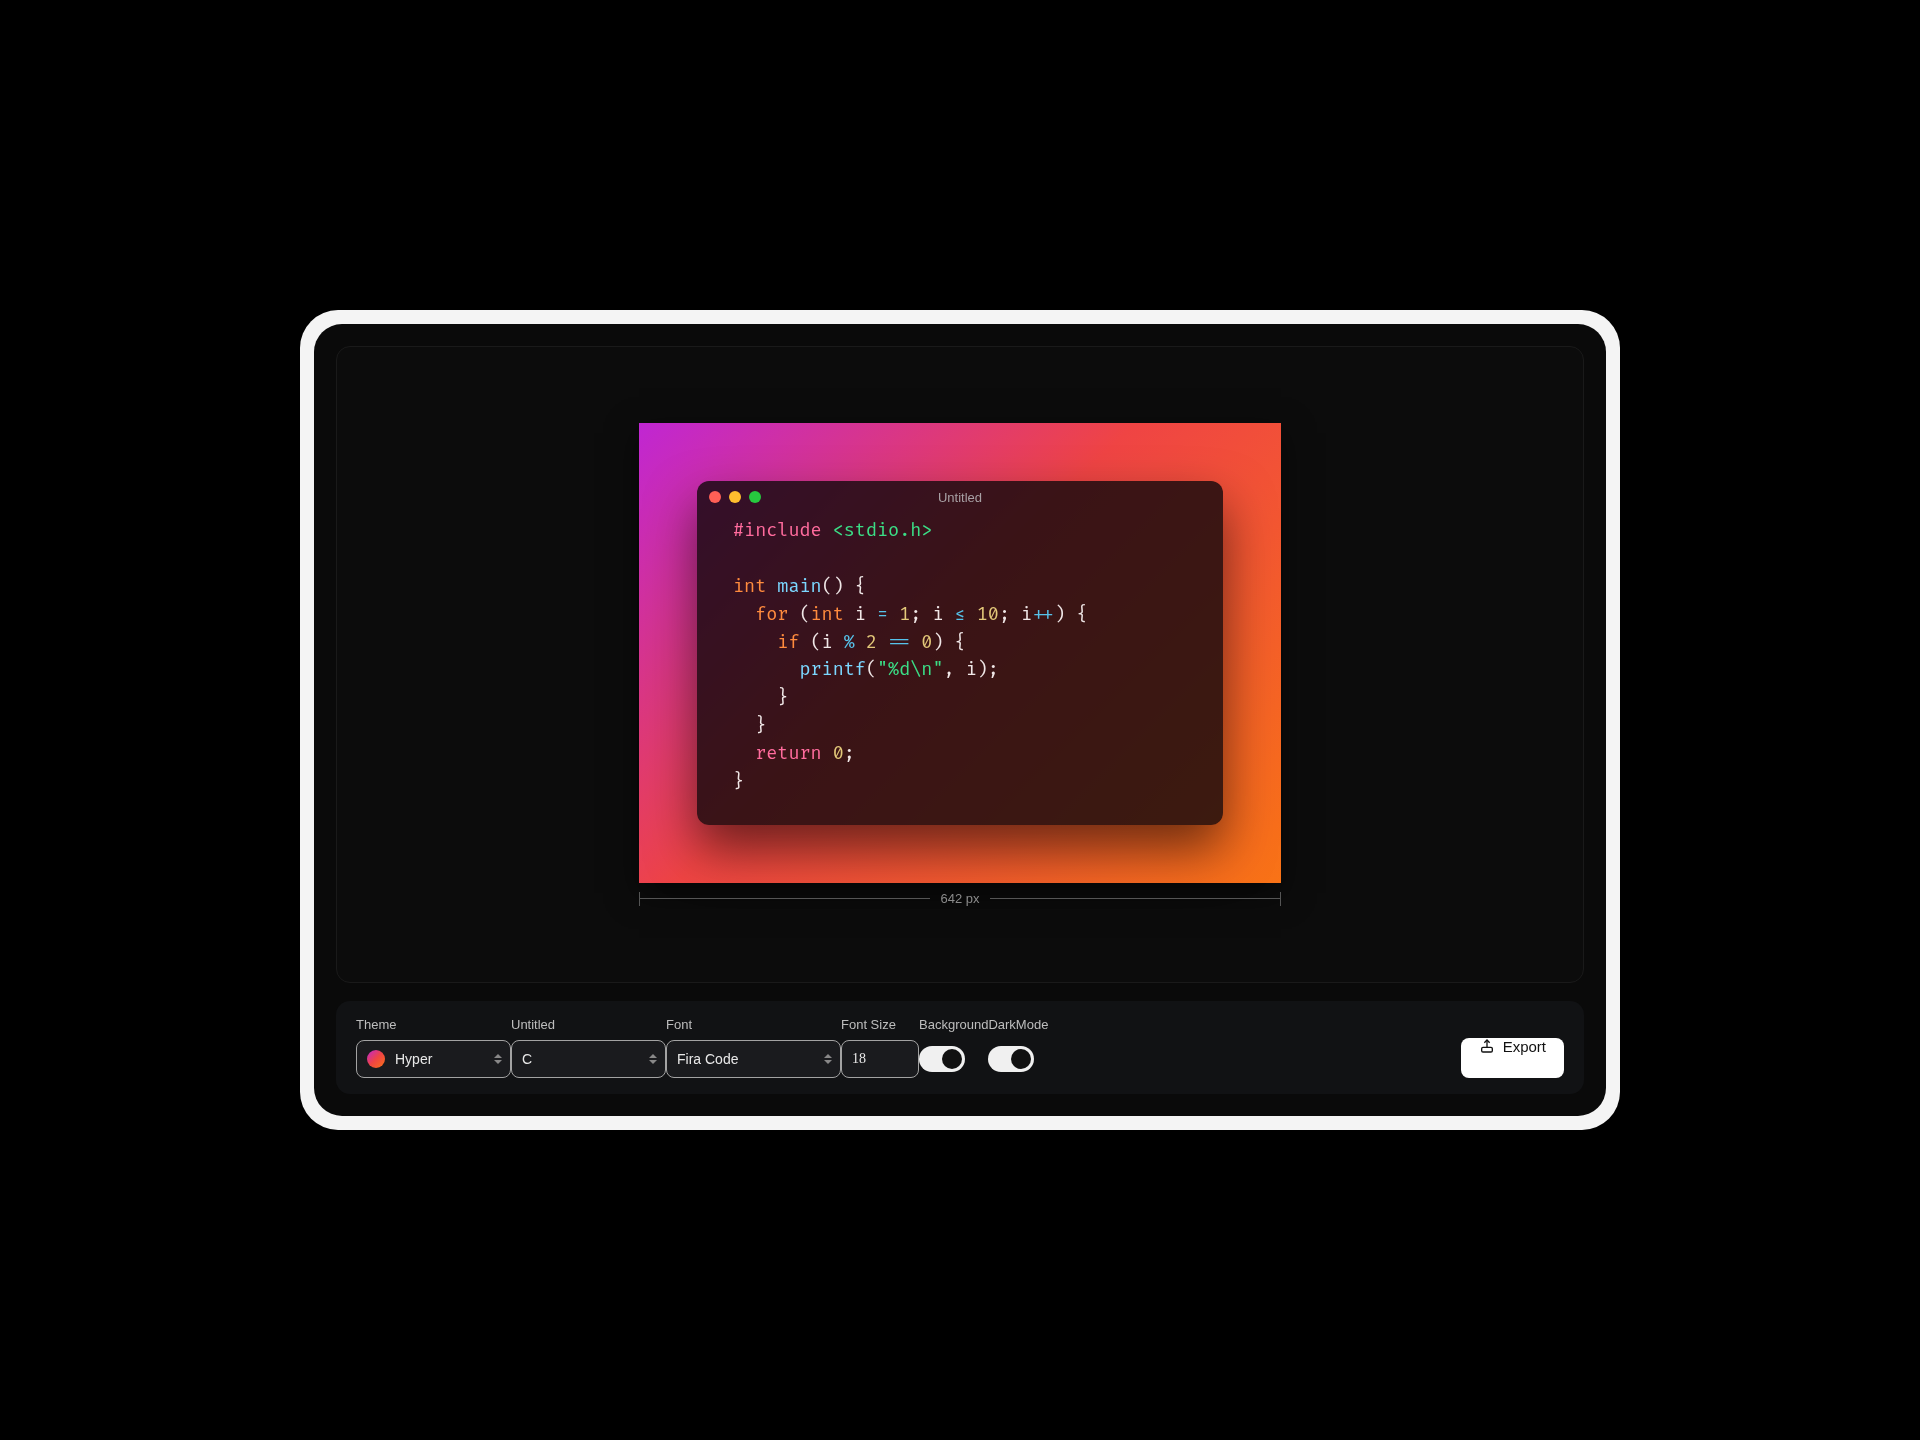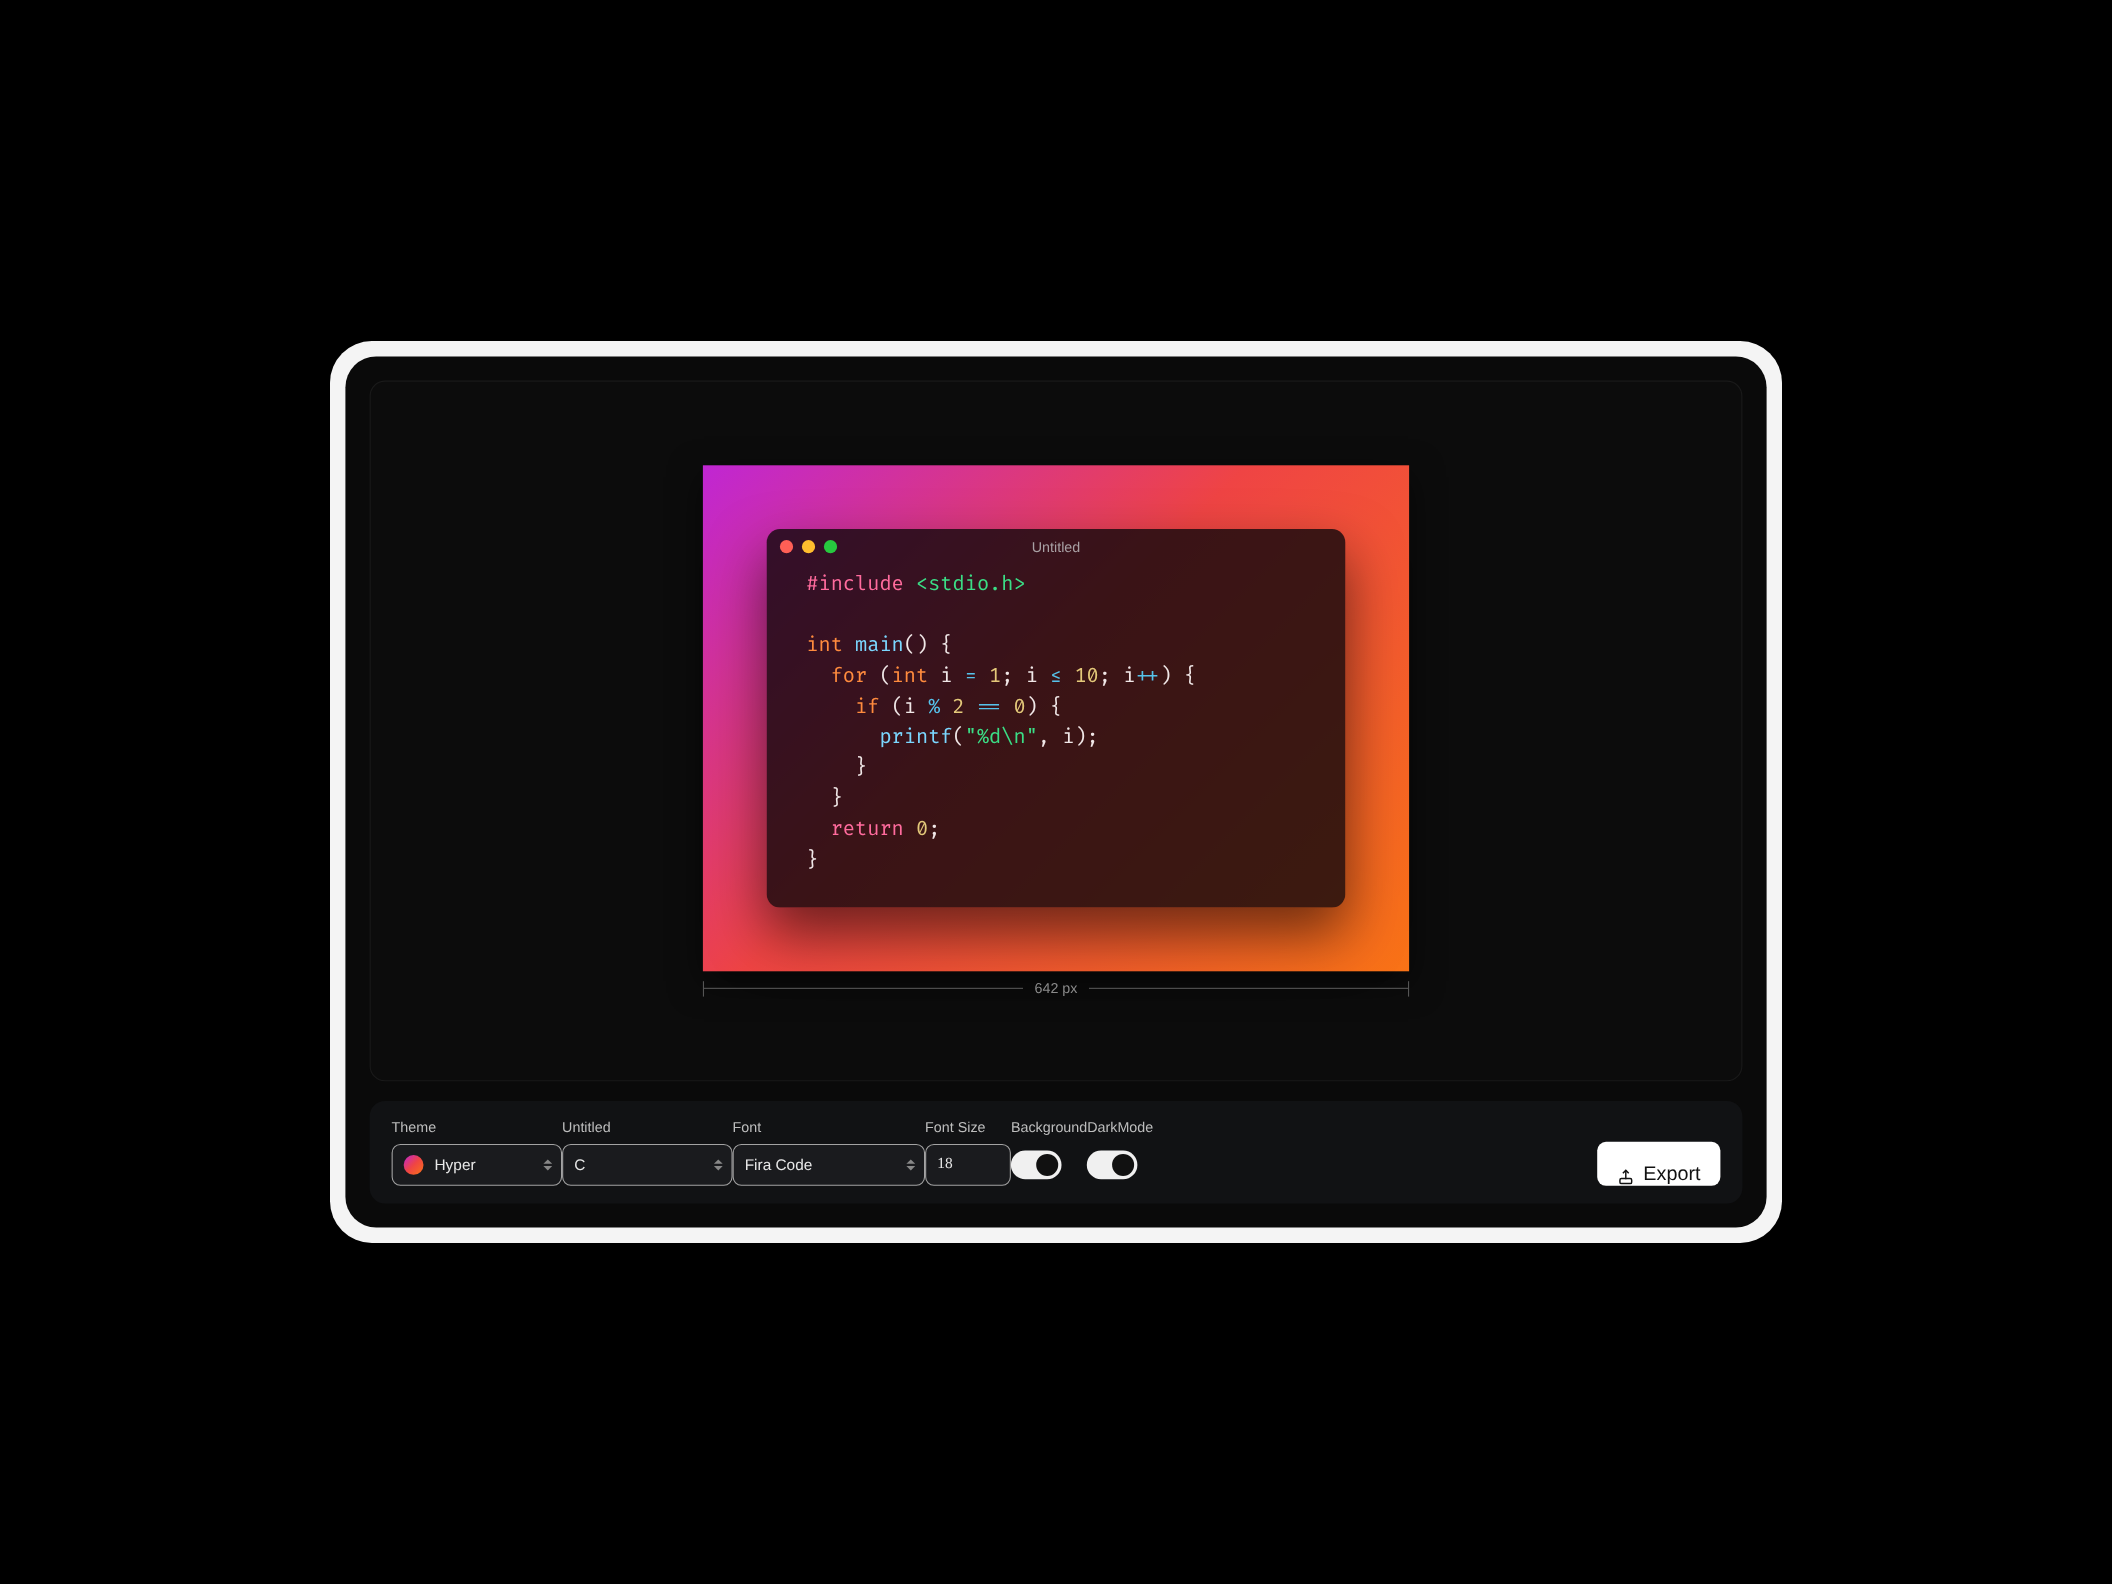--- a/index.html
+++ b/index.html
@@ -153,22 +153,22 @@
   }
   .toggle .kn{
     position:absolute; top:3px; right:3px;
     width:20px;height:20px;border-radius:50%;background:#111;
   }
   .toggle-wrap{height:38px;display:flex;align-items:center;}
 
   .spacer{flex:1;}
   .export-btn{
     height:40px;padding:0 18px;background:#fff;color:#111;
-    border:none;border-radius:8px;font-size:18px;font-weight:500;
-    display:flex;align-items:flex-end;gap:8px;cursor:pointer;
+    border:none;border-radius:8px;font-size:15px;font-weight:500;
+    display:flex;align-items:flex-start;gap:8px;cursor:pointer;
   }
   .export-btn svg{width:16px;height:16px;}
 </style>
 </head>
 <body>
 
 <div class="device">
   <div class="screen">
 
     <div class="canvas-area">

